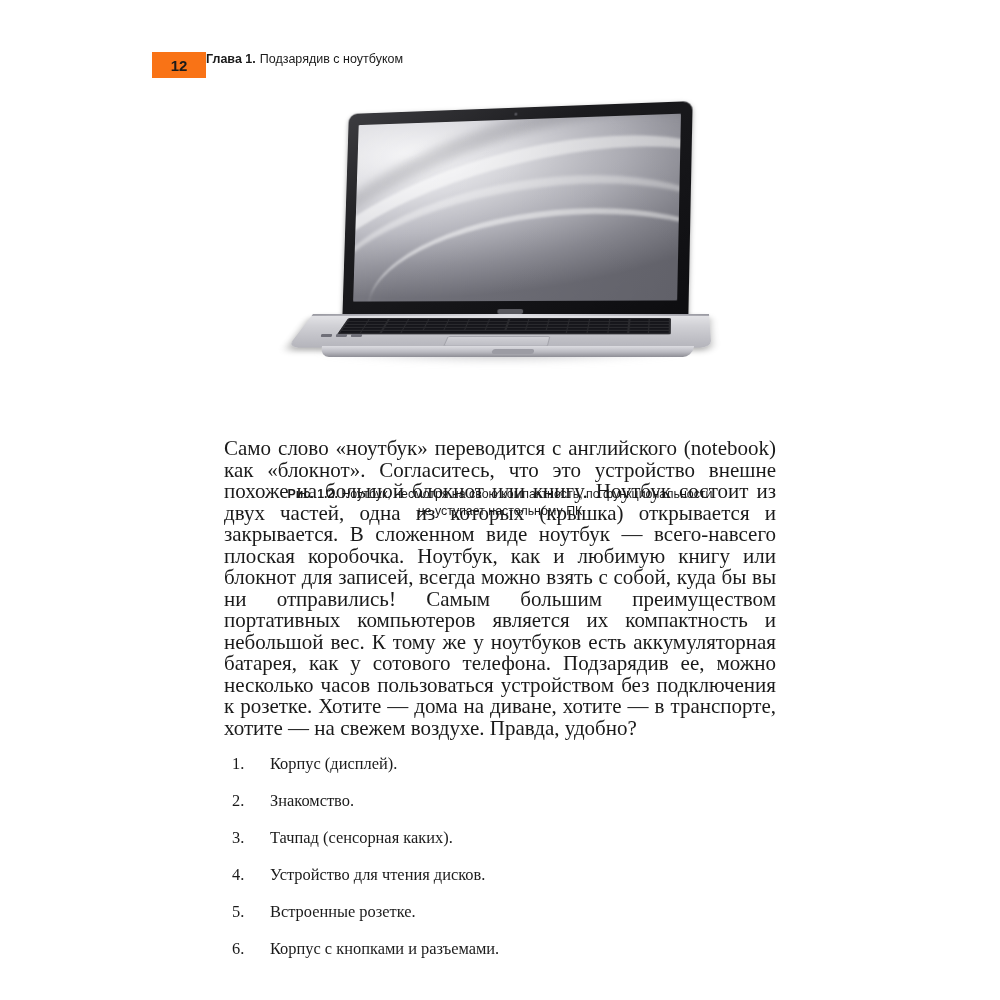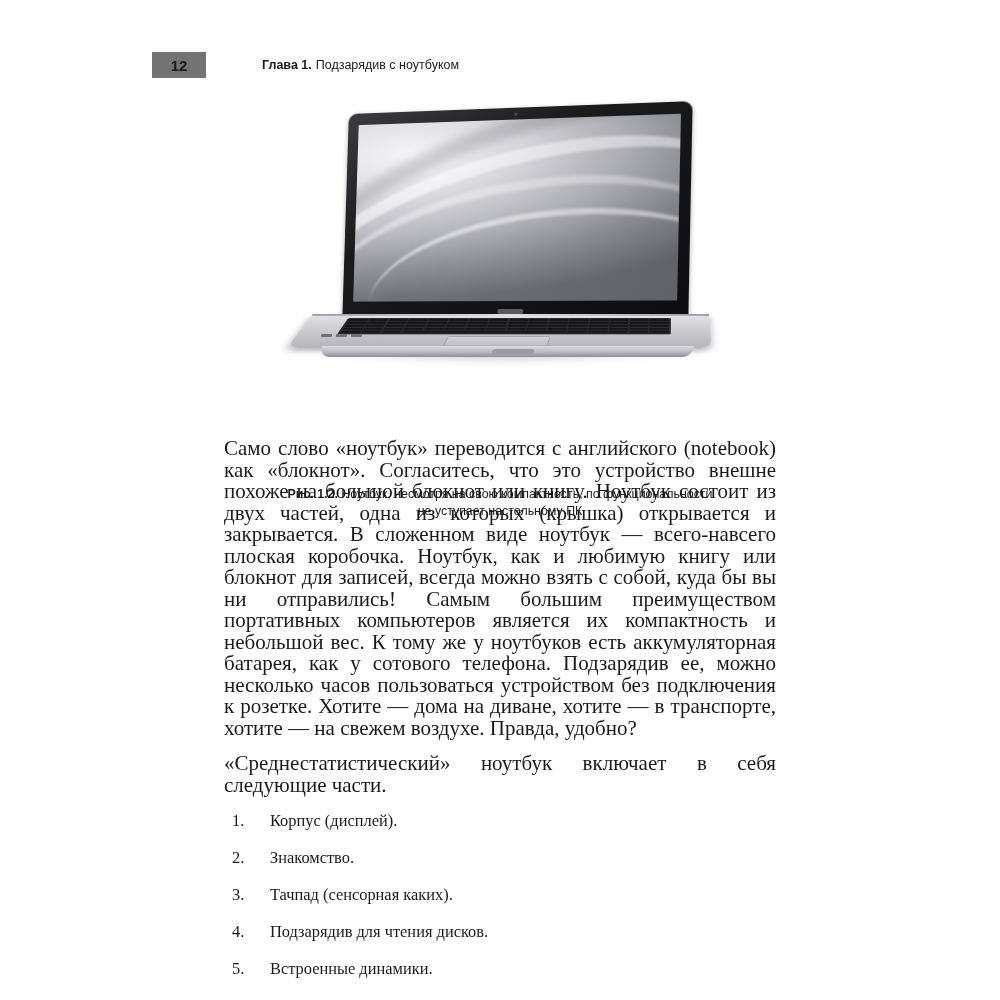--- a/index.html
+++ b/index.html
@@ -25,40 +25,37 @@
   .runhead {
     position: absolute;
     top: 52px;
     left: 152px;
     display: flex;
     align-items: stretch;
     height: 26px;
   }
   .folio-box {
     width: 54px;
-    background: #737373;
+    background: #f97316;
     display: flex;
     align-items: center;
     justify-content: center;
   }
   .folio-num {
     font-family: "Liberation Sans", sans-serif;
     font-weight: bold;
     font-size: 15px;
     color: #1a1a1a;
   }
   .runhead-text {
     display: flex;
-    align-items: center;
-    padding-left: 16px;
     font-family: "Liberation Sans", sans-serif;
     font-size: 12.5px;
     color: #1a1a1a;
     white-space: nowrap;
-    margin-left: 40px;
   }
   .runhead-text b {
     font-weight: bold;
     margin-right: 4px;
   }
 
   
   .figure {
     position: absolute;
     top: 100px;
@@ -457,42 +454,41 @@
 
     <div class="fig-caption">
       <b>Рис. 1.2.</b>
       <span>Ноутбук, несмотря на свою компактность, по функциональности</span><br>
       <span>не уступает настольному ПК</span>
     </div>
   </div>
 
   <div class="body-col">
     <p class="para">Само слово «ноутбук» переводится с английского (notebook) как «блокнот». Согласитесь, что это устройство внешне похоже на большой блокнот или книгу. Ноутбук состоит из двух частей, одна из которых (крышка) открывается и закрывается. В сложенном виде ноутбук — всего-навсего плоская коробочка. Ноутбук, как и любимую книгу или блокнот для записей, всегда можно взять с собой, куда бы вы ни отправились! Самым большим преимуществом портативных компьютеров является их компактность и небольшой вес. К тому же у ноутбуков есть аккумуляторная батарея, как у сотового телефона. Подзарядив ее, можно несколько часов пользоваться устройством без подключения к розетке. Хотите — дома на диване, хотите — в транспорте, хотите — на свежем воздухе. Правда, удобно?</p>
-    <p class="para">«Среднестатистический» ноутбук включает в себя следующие части.</p>
 
     <ol class="parts">
       <li>
         <span class="num">1.</span>
         <span>Корпус (дисплей).</span>
       </li>
       <li>
         <span class="num">2.</span>
         <span>Знакомство.</span>
       </li>
       <li>
         <span class="num">3.</span>
         <span>Тачпад (сенсорная каких).</span>
       </li>
       <li>
         <span class="num">4.</span>
-        <span>Подзарядив для чтения дисков.</span>
+        <span>Устройство для чтения дисков.</span>
       </li>
       <li>
         <span class="num">5.</span>
-        <span>Встроенные динамики.</span>
+        <span>Встроенные розетке.</span>
       </li>
       <li>
         <span class="num">6.</span>
         <span>Корпус с кнопками и разъемами.</span>
       </li>
     </ol>
   </div>
 
 </div>
 

